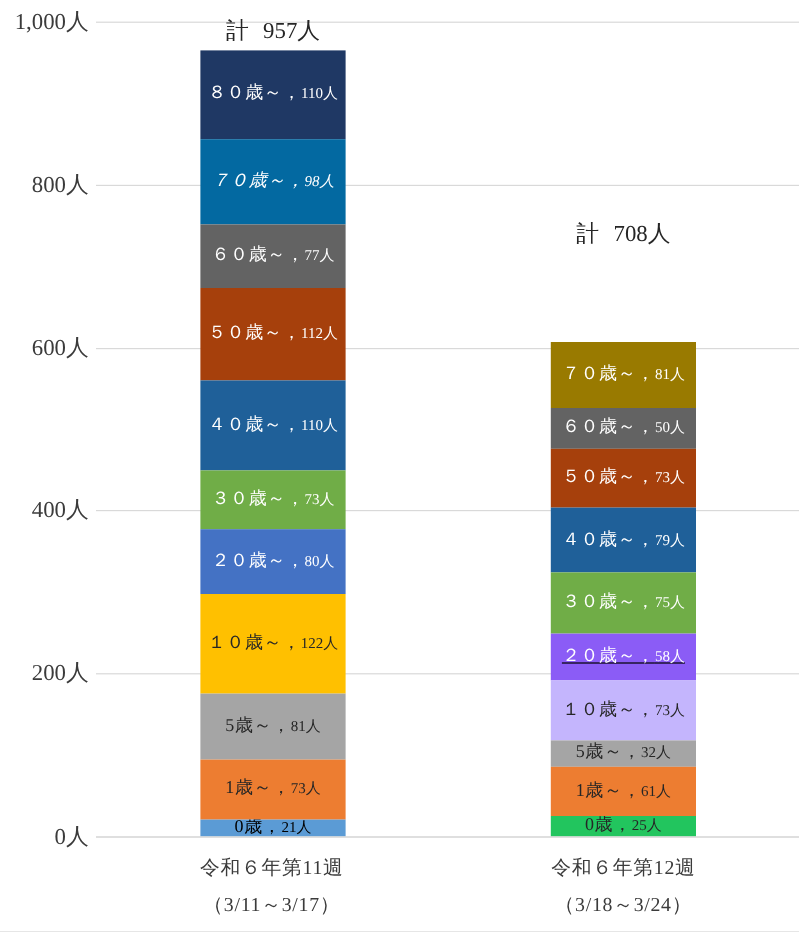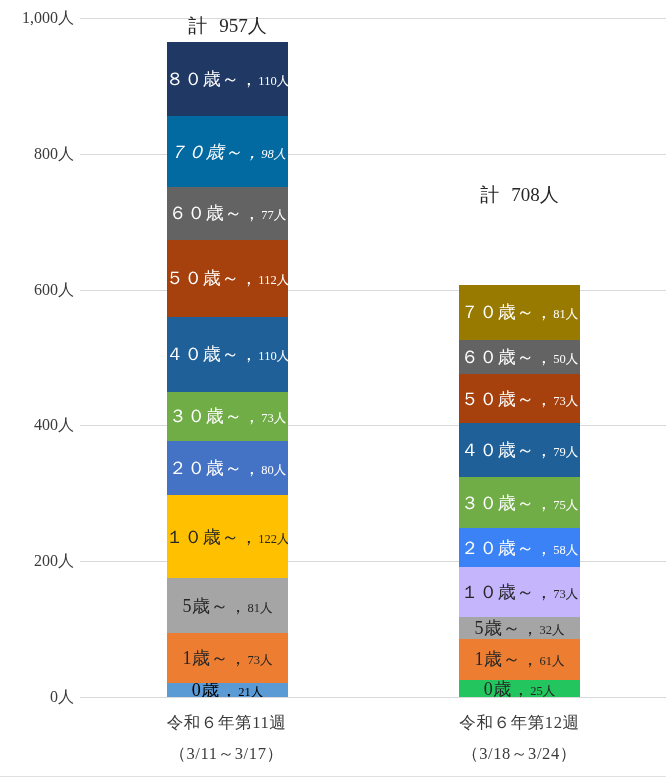--- a/index.html
+++ b/index.html
@@ -37,21 +37,21 @@
     width: 100%;
     height: 1px;
     background: #d9d9d9;
   }
 
   .ytick-label {
     position: absolute;
     right: 592px;
     text-align: center;
     white-space: nowrap;
-    font-size: 16px;
+    font-size: 19px;
     color: #3b3b3b;
     letter-spacing: 0px;
     transform: translateY(-50%);
   }
 
   
   .bar {
     position: absolute;
     bottom: 0;
     display: flex;
@@ -67,21 +67,21 @@
     justify-content: center;
     box-sizing: border-box;
     overflow: hidden;
     white-space: nowrap;
   }
   .seg-label {
     font-size: 13.5px;
     line-height: 1;
     font-family: "Liberation Serif", "DejaVu Serif", serif;
   }
-  .seg-label .age { font-size: 18px; letter-spacing: 0.5px; }
+  .seg-label .age { font-size: 15px; letter-spacing: 0.5px; }
   .seg-label .num { font-size: 12.5px; }
 
   
   .total-label {
     position: absolute;
     text-align: center;
     white-space: nowrap;
     font-size: 19px;
     color: #262626;
   }
@@ -192,21 +192,21 @@
           </div>
           <div class="seg" style="height: 41.419px; background: rgb(237, 125, 49);">
             <span class="seg-label" style="color: rgb(38, 38, 38);"><span class="age">1歳～，</span><span class="num">61人</span></span>
           </div>
           <div class="seg" style="height: 21.728px; background: rgb(165, 165, 165);">
             <span class="seg-label" style="color: rgb(38, 38, 38);"><span class="age">5歳～，</span><span class="num">32人</span></span>
           </div>
           <div class="seg" style="height: 49.567px; background: #c4b5fd;">
             <span class="seg-label" style="color: rgb(38, 38, 38);"><span class="age">１０歳～，</span><span class="num">73人</span></span>
           </div>
-          <div class="seg" style="height: 39.382px; background: #3b82f6;">
+          <div class="seg" style="height: 39.382px; background: #8b5cf6; text-decoration: underline;">
             <span class="seg-label" style="color: rgb(255, 255, 255);"><span class="age">２０歳～，</span><span class="num">58人</span></span>
           </div>
           <div class="seg" style="height: 50.925px; background: rgb(112, 173, 71);">
             <span class="seg-label" style="color: rgb(255, 255, 255);"><span class="age">３０歳～，</span><span class="num">75人</span></span>
           </div>
           <div class="seg" style="height: 53.641px; background: rgb(31, 96, 153);">
             <span class="seg-label" style="color: rgb(255, 255, 255);"><span class="age">４０歳～，</span><span class="num">79人</span></span>
           </div>
           <div class="seg" style="height: 49.567px; background: rgb(166, 64, 12);">
             <span class="seg-label" style="color: rgb(255, 255, 255);"><span class="age">５０歳～，</span><span class="num">73人</span></span>

